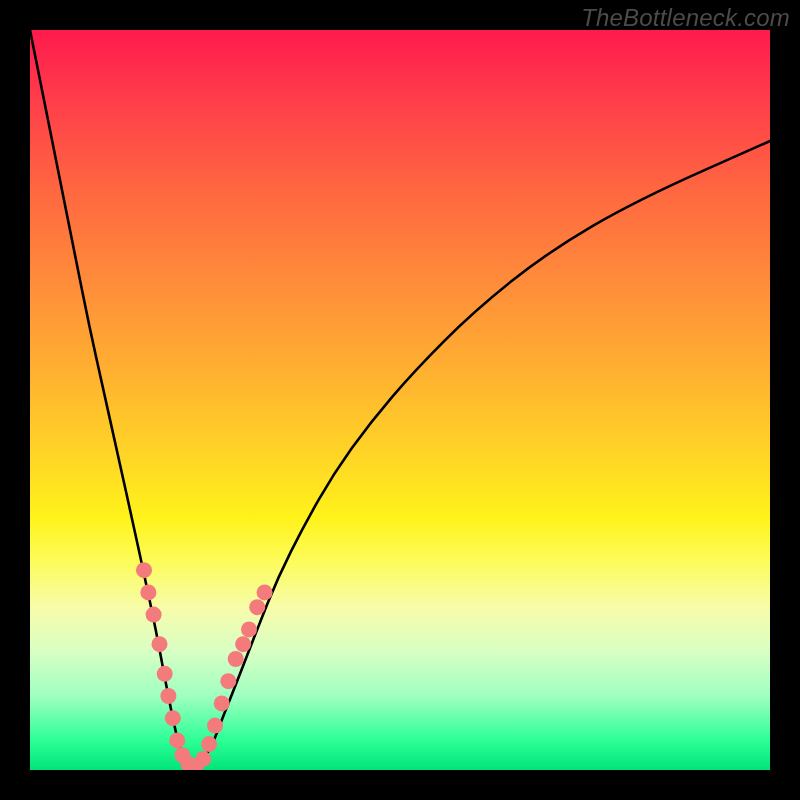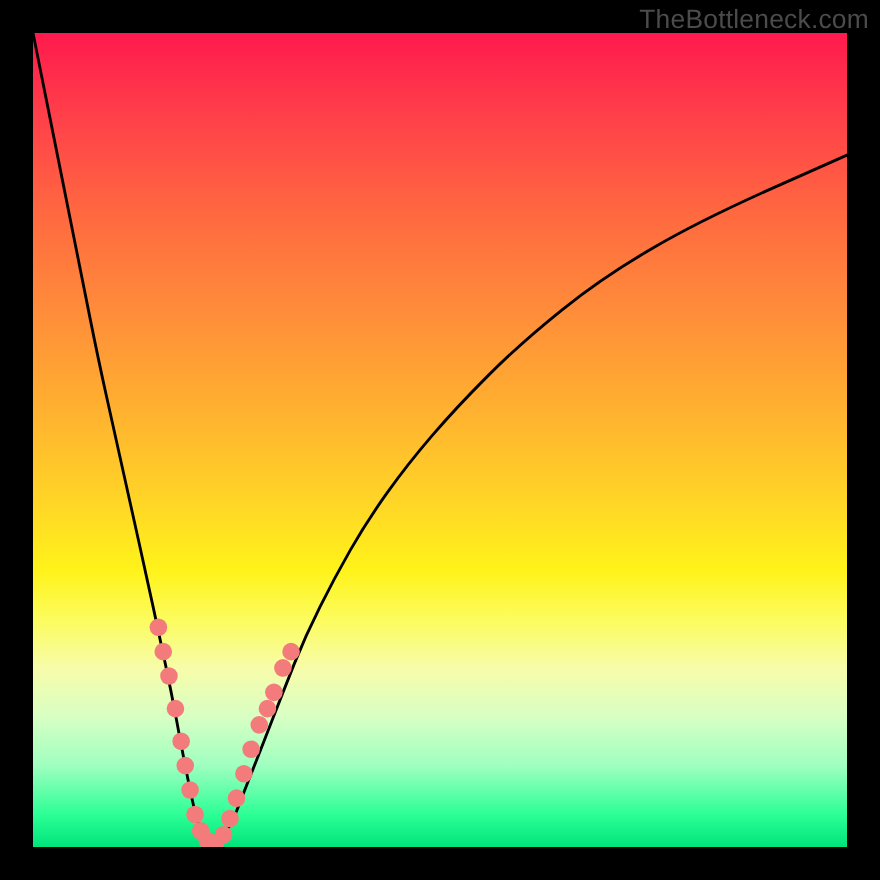--- a/index.html
+++ b/index.html
@@ -11,20 +11,21 @@
     background: #000;
     font-family: Arial, Helvetica, sans-serif;
   }
   .frame {
     position: absolute;
     left: 0;
     top: 0;
     width: 800px;
     height: 800px;
     background: #000;
+    font-style: italic;
   }
   .plot {
     position: absolute;
     left: 30px;
     top: 30px;
     width: 740px;
     height: 740px;
     background: linear-gradient(to bottom,
       #ff1a4d 0%,
       #ff3f4a 10%,

